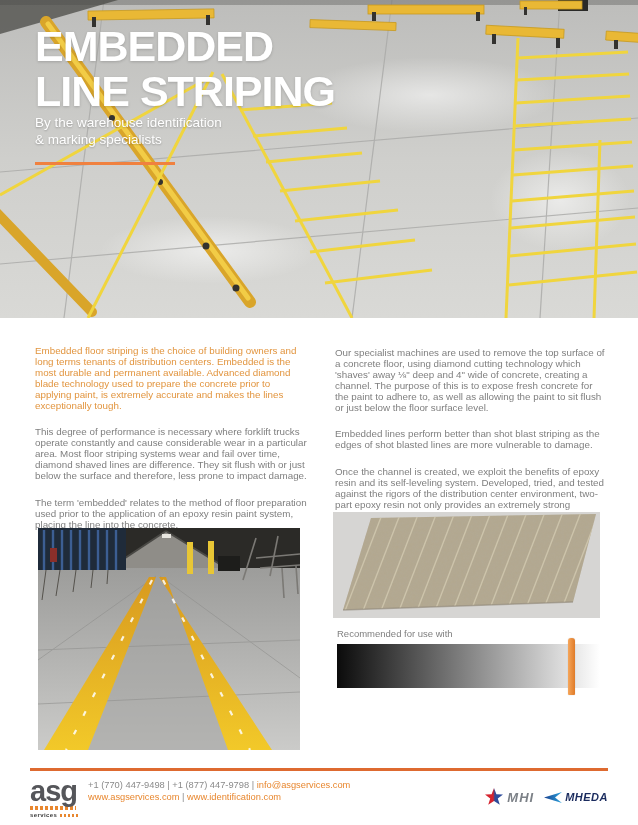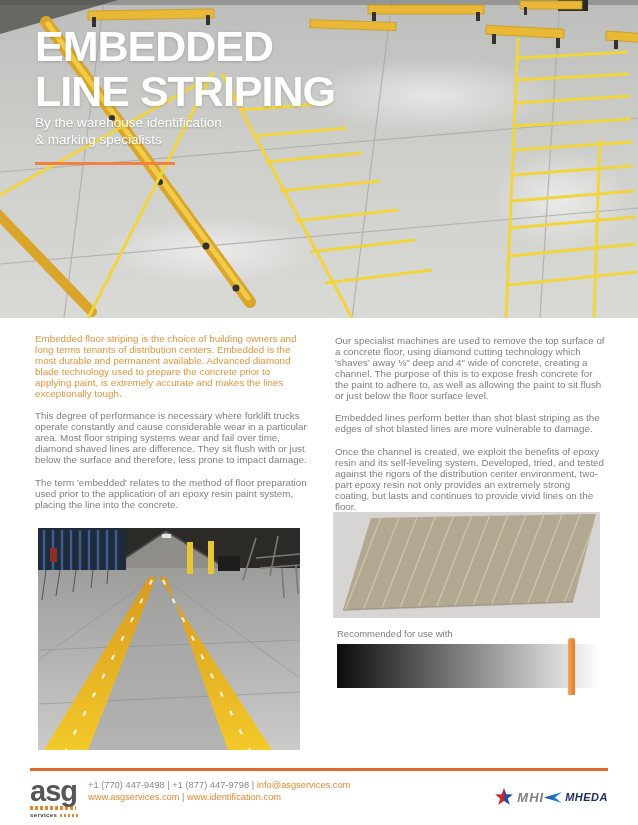--- a/index.html
+++ b/index.html
@@ -13,21 +13,21 @@
   .hero-title{color:#ffffff;font-weight:800;font-size:43px;line-height:45px;
               letter-spacing:-1px;text-shadow:0 1px 3px rgba(0,0,0,.18);}
   .hero-sub{color:#ffffff;font-size:13.5px;line-height:17px;
             text-shadow:0 1px 2px rgba(0,0,0,.25);}
   .hero-rule{margin-top:14px;width:140px;height:3px;background:#F0813F;}
 
   
   .col{position:absolute;width:272px;font-size:9.8px;line-height:10.9px;color:#7F7F7F;}
   .col-left{left:35px;top:330px;}
   .col-right{left:335px;top:332px;}
-  .col p{margin:4px 0 12px 0;}
+  .col p{margin:16px 0 12px 0;}
   .col p.hl{color:#E2953F;}
 
   
   .aisle-photo{position:absolute;left:38px;top:528px;width:262px;height:222px;}
   .concrete-photo{position:absolute;left:333px;top:512px;width:267px;height:106px;}
 
   
   .scale-block{position:absolute;left:337px;top:628px;width:263px;}
   .scale-heading{font-size:9.5px;color:#7F7F7F;margin-bottom:5px;}
   .scale-bar{position:relative;width:263px;height:44px;
@@ -48,21 +48,21 @@
   .asg-dots{margin-top:3px;width:46px;height:4px;
             background:repeating-linear-gradient(to right,#E8872F 0 3px,transparent 3px 5px);}
   .asg-sub-row{display:flex;align-items:center;margin-top:2px;}
   .asg-sub{font-size:6px;font-weight:bold;color:#3a3a3a;margin-right:3px;letter-spacing:.4px;}
   .asg-sub-dots{width:18px;height:3px;
             background:repeating-linear-gradient(to right,#E8872F 0 2px,transparent 2px 4px);}
   .company{flex:1;}
   .company-name{font-size:13px;font-weight:bold;color:#4A4A4C;line-height:15px;}
   .company-line{font-size:9.3px;color:#8a8a8a;line-height:12px;}
   .orange-link{color:#E8872F;text-decoration:none;}
-  .partners{display:flex;align-items:center;margin-top:8px;}
+  .partners{display:flex;align-items:center;gap:10px;margin-top:8px;}
   .partner{display:flex;align-items:center;gap:3px;}
   .mhi-text{font-size:13px;font-weight:bold;font-style:italic;color:#7C8187;letter-spacing:1px;}
   .mheda-text{font-size:11px;font-weight:bold;font-style:italic;color:#1A2B5E;letter-spacing:.5px;}
 </style>
 </head>
 <body>
 
 <div class="page">
 
   <header class="hero">

